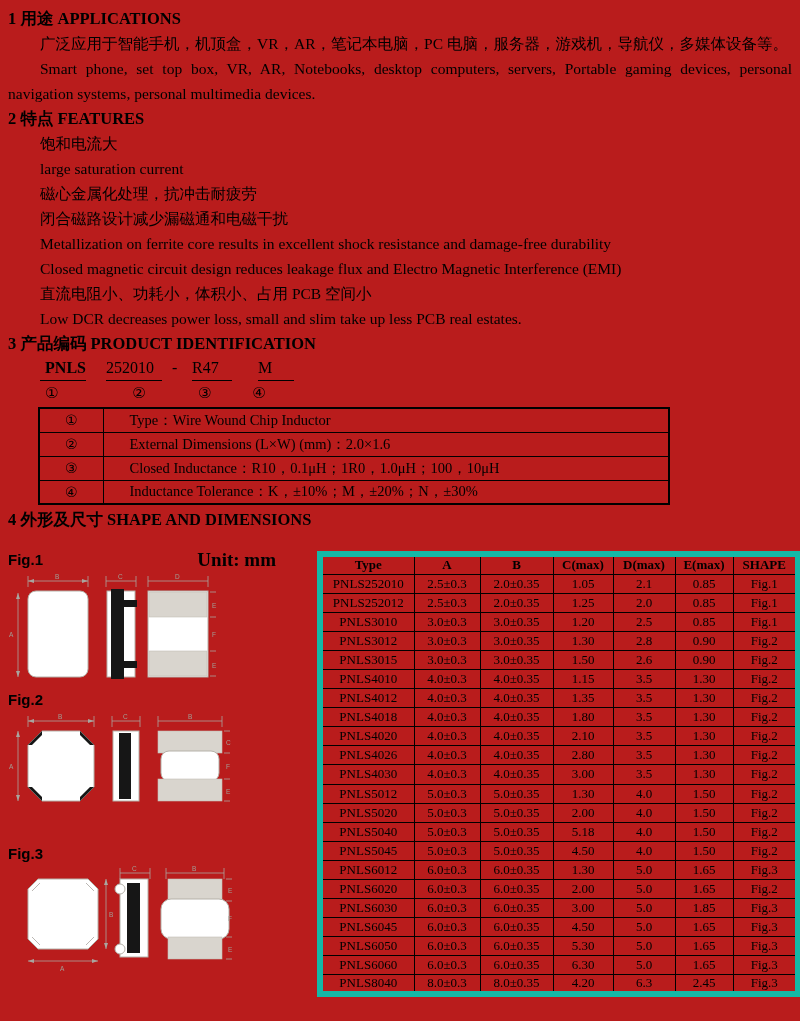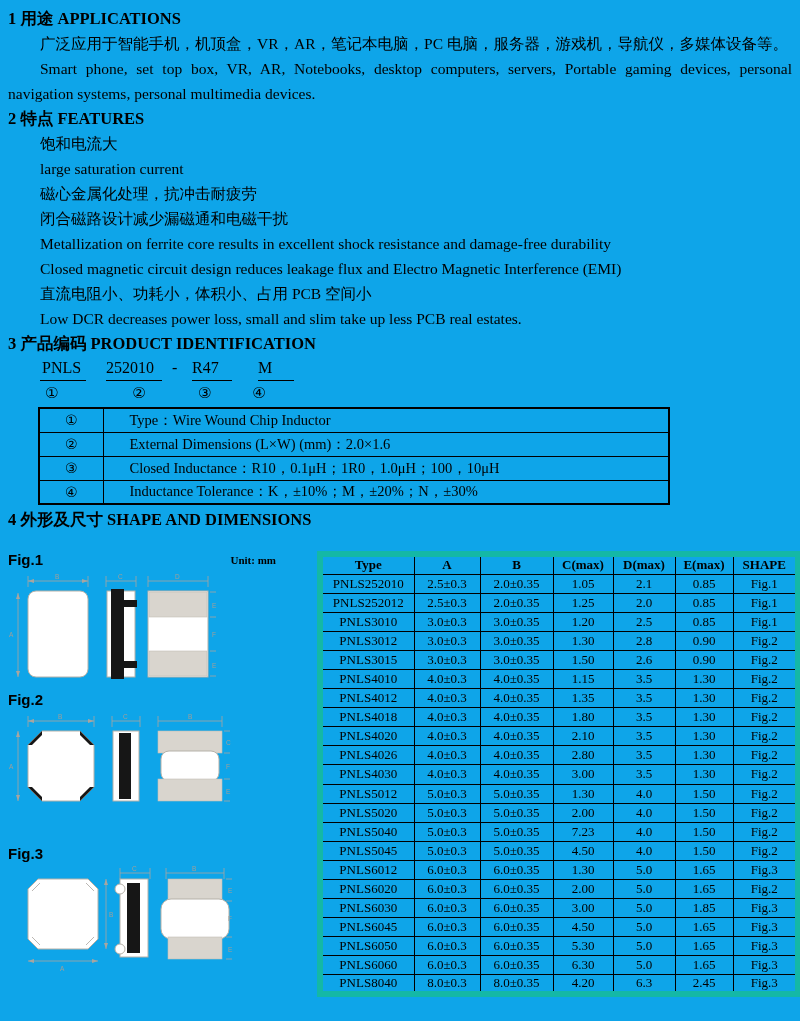--- a/index.html
+++ b/index.html
@@ -1,30 +1,30 @@
 <!DOCTYPE html>
 <html><head>
 <meta charset="utf-8">
 <style>
   * { margin:0; padding:0; box-sizing:border-box; }
   html,body { background:#fff; }
   .page {
-    position:relative; width:800px; height:1021px; background:#0ea5e9;
+    position:relative; width:800px; height:1021px; background:#b91c1c;
     padding:6px 8px 0 8px; overflow:hidden; color:#000;
     font-family:"Liberation Serif","DejaVu Serif",serif; font-size:15.5px;
   }
   h2.sec { font-size:16.5px; font-weight:bold; line-height:25px; }
   p.just { text-align:justify; text-indent:32px; line-height:25px; }
   .feat { padding-left:32px; line-height:25px; }
 
   
   .code-row { margin-left:32px; height:25px; font-size:16px; line-height:24px; }
   .cp { display:inline-block; text-align:left; }
   .cp.u { border-bottom:1.4px solid #000; }
-  .cp0 { width:46px; margin-right:20px; text-align:left; padding-left:2px; }
+  .cp0 { width:46px; margin-right:20px; text-align:right; padding-left:2px;font-weight:bold; }
   .cp1 { width:56px; margin-right:10px; }
   .cp2 { width:12px; margin-right:8px; }
   .cp3 { width:40px; margin-right:26px; }
   .cp4 { width:36px; }
   .marks-row { margin-left:32px; height:25px; font-size:16px; line-height:23px; }
   .mk { display:inline-block; font-family:"DejaVu Sans","Liberation Serif",serif; font-size:15px; }
   .mk0 { width:66px; padding-left:5px; }
   .mk1 { width:66px; text-align:center; }
   .mk2 { width:60px; padding-left:26px; }
   .mk3 { width:54px; text-align:center; }
@@ -33,21 +33,21 @@
   .id-table { border-collapse:collapse; border:2px solid #000; width:632px; margin:1px 0 2px 30px; }
   .id-table td { border:1px solid #000; height:24px; font-size:14.5px; }
   .id-table td.mark { width:64px; text-align:center; font-family:"DejaVu Sans",serif; font-size:14px; }
   .id-table td.desc { padding-left:26px; }
 
   
   .s4-body { display:flex; align-items:flex-start; margin-top:17px; }
   .figs { width:309px; flex:0 0 309px; }
   .fig-label-row { display:flex; justify-content:space-between; width:268px; line-height:22px; height:22px; }
   .fig-label { font-family:"Liberation Sans","DejaVu Sans",sans-serif; font-weight:bold; font-size:15px; }
-  .unit { font-size:11px; font-weight:bold; }
+  .unit { font-size:19px; font-weight:bold; }
   .figsvg { display:block; }
 
   
   .dim-table { border-collapse:collapse; border:6px solid #14b8a6; width:478px; flex:0 0 478px; table-layout:fixed; margin-top:2px; }
   .dim-table th, .dim-table td { border:1px solid #000; text-align:center; padding:0; font-size:13px; height:19.1px; line-height:16px; overflow:hidden; }
   .dim-table th { font-weight:bold; height:20px; }
 
   
   .outl { fill:#fff; stroke:#b5b1a9; stroke-width:1; }
   .band { fill:#d9d5ce; stroke:#c2beb6; stroke-width:0.6; }
@@ -386,21 +386,21 @@
             <td>5.0±0.35</td>
             <td>2.00</td>
             <td>4.0</td>
             <td>1.50</td>
             <td>Fig.2</td>
           </tr>
           <tr>
             <td>PNLS5040</td>
             <td>5.0±0.3</td>
             <td>5.0±0.35</td>
-            <td>7.23</td>
+            <td>5.18</td>
             <td>4.0</td>
             <td>1.50</td>
             <td>Fig.2</td>
           </tr>
           <tr>
             <td>PNLS5045</td>
             <td>5.0±0.3</td>
             <td>5.0±0.35</td>
             <td>4.50</td>
             <td>4.0</td>

